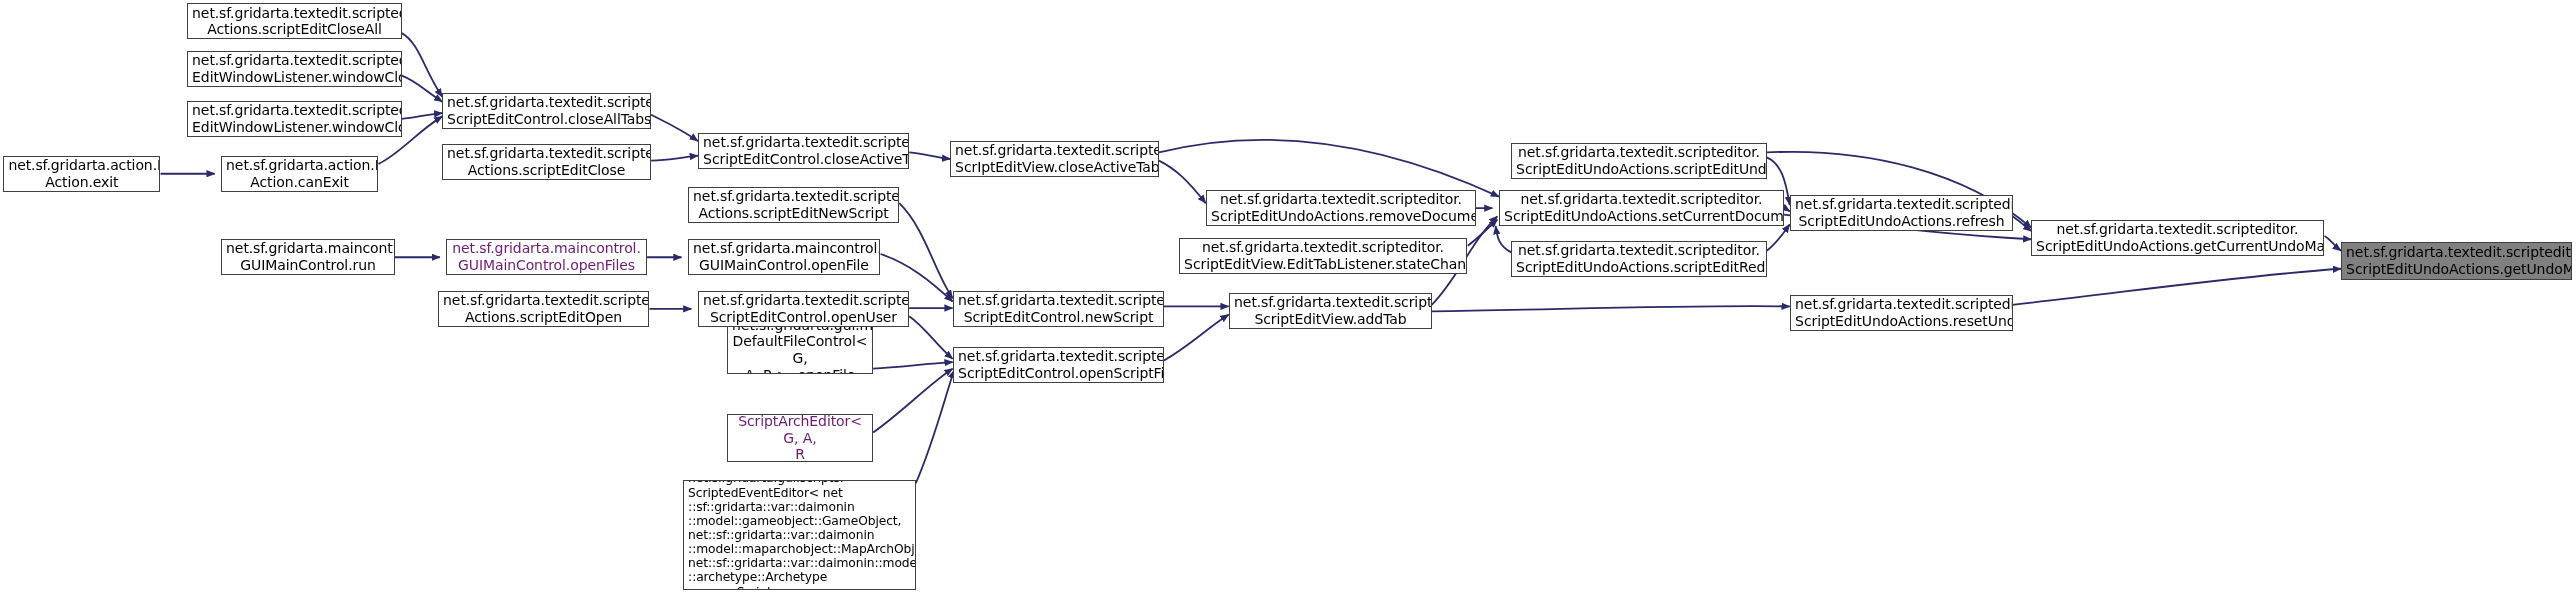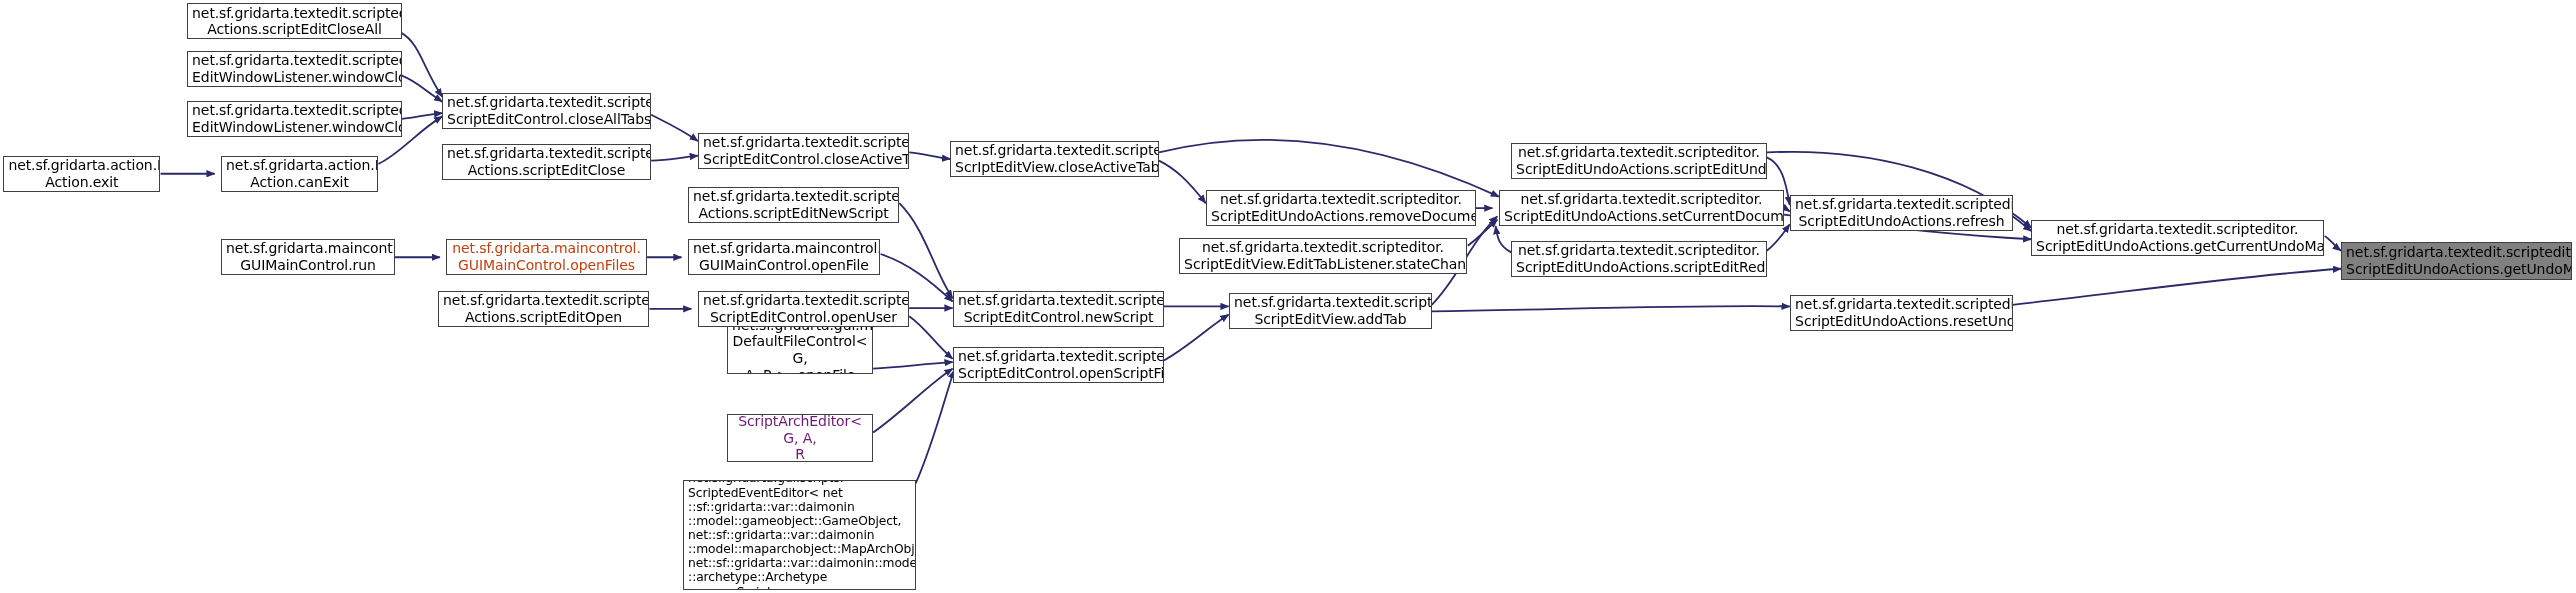--- a/index.html
+++ b/index.html
@@ -118,21 +118,21 @@
       <div class="node" style="left: 221px; top: 156px; width: 157px; height: 36px; border-color: rgb(64, 64, 64); background: rgb(255, 255, 255); color: rgb(0, 0, 0);"><span class="node-label">net.sf.gridarta.action.Exit
 Action.canExit</span></div>
       <div class="node" style="left: 698px; top: 133px; width: 211px; height: 36px; border-color: rgb(64, 64, 64); background: rgb(255, 255, 255); color: rgb(0, 0, 0);"><span class="node-label">net.sf.gridarta.textedit.scripteditor.
 ScriptEditControl.closeActiveTab</span></div>
       <div class="node" style="left: 950px; top: 141px; width: 209px; height: 36px; border-color: rgb(64, 64, 64); background: rgb(255, 255, 255); color: rgb(0, 0, 0);"><span class="node-label">net.sf.gridarta.textedit.scripteditor.
 ScrIptEditView.closeActiveTab</span></div>
       <div class="node" style="left: 688px; top: 187px; width: 211px; height: 36px; border-color: rgb(64, 64, 64); background: rgb(255, 255, 255); color: rgb(0, 0, 0);"><span class="node-label">net.sf.gridarta.textedit.scripteditor.
 Actions.scriptEditNewScript</span></div>
       <div class="node" style="left: 221px; top: 239px; width: 174px; height: 36px; border-color: rgb(64, 64, 64); background: rgb(255, 255, 255); color: rgb(0, 0, 0);"><span class="node-label">net.sf.gridarta.maincontrol.
 GUIMainControl.run</span></div>
-      <div class="node" style="left: 446px; top: 239px; width: 201px; height: 36px; border-color: rgb(64, 64, 64); background: rgb(255, 255, 255); color: #c2410c;"><span class="node-label">net.sf.gridarta.maincontrol.
+      <div class="node" style="left: 446px; top: 239px; width: 201px; height: 36px; border-color: rgb(64, 64, 64); background: rgb(255, 255, 255); color: #701a75;"><span class="node-label">net.sf.gridarta.maincontrol.
 GUIMainControl.openFiles</span></div>
       <div class="node" style="left: 688px; top: 239px; width: 192px; height: 36px; border-color: rgb(64, 64, 64); background: rgb(255, 255, 255); color: rgb(0, 0, 0);"><span class="node-label">net.sf.gridarta.maincontrol.
 GUIMainControl.openFile</span></div>
       <div class="node" style="left: 438px; top: 291px; width: 211px; height: 36px; border-color: rgb(64, 64, 64); background: rgb(255, 255, 255); color: rgb(0, 0, 0);"><span class="node-label">net.sf.gridarta.textedit.scripteditor.
 Actions.scriptEditOpen</span></div>
       <div class="node" style="left: 698px; top: 291px; width: 211px; height: 36px; border-color: rgb(64, 64, 64); background: rgb(255, 255, 255); color: rgb(0, 0, 0);"><span class="node-label">net.sf.gridarta.textedit.scripteditor.
 ScriptEditControl.openUser</span></div>
       <div class="node" style="left: 953px; top: 291px; width: 211px; height: 36px; border-color: rgb(64, 64, 64); background: rgb(255, 255, 255); color: rgb(0, 0, 0);"><span class="node-label">net.sf.gridarta.textedit.scripteditor.
 ScriptEditControl.newScript</span></div>
       <div class="node" style="left: 727px; top: 326px; width: 146px; height: 48px; border-color: rgb(64, 64, 64); background: rgb(255, 255, 255); color: rgb(0, 0, 0);"><span class="node-label">net.sf.gridarta.gui.misc.

